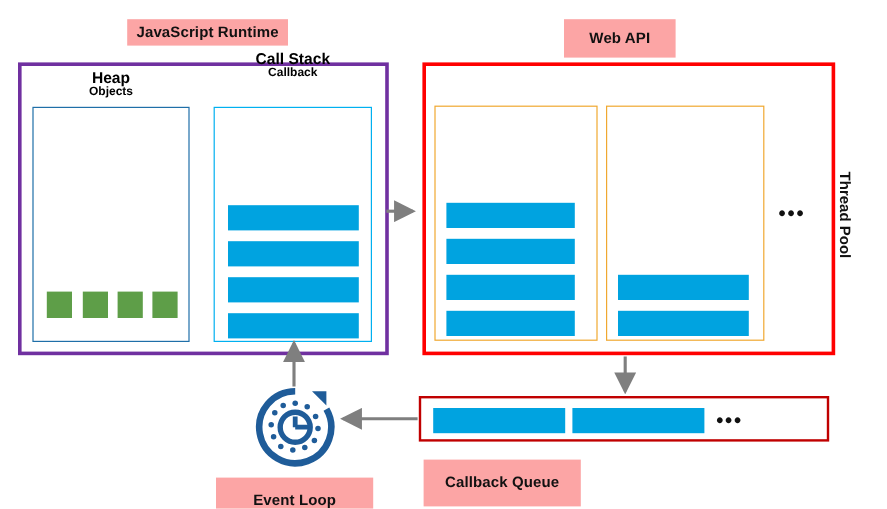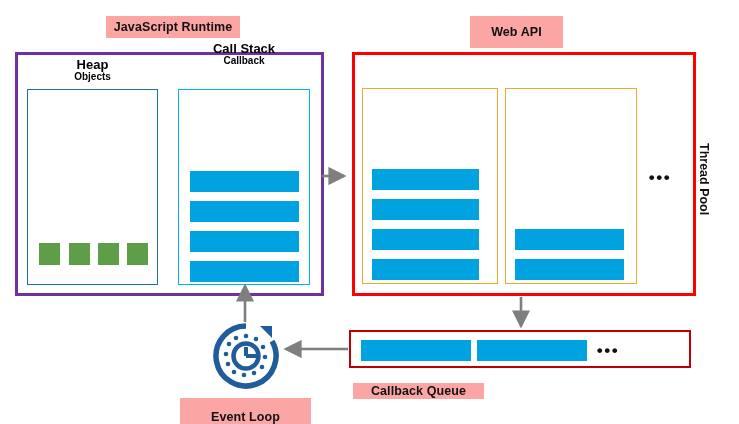--- a/index.html
+++ b/index.html
@@ -138,21 +138,21 @@
   <div class="abs" style="left:711px; top:143px; width:16px; height:80px;">
     <div class="vlabel">Thread Pool</div>
   </div>
 
   <div class="abs queue-box" style="left:349px; top:330px; width:342px; height:38px;">
     <div class="abs bar" style="left:10px;  top:8px; width:110px; height:21px;"></div>
     <div class="abs bar" style="left:126px; top:8px; width:110px; height:21px;"></div>
     <div class="dots abs" style="left:242px; top:9px; width:30px; height:19px;">•••</div>
   </div>
 
-  <div class="abs tag" style="left:353px; top:383px; width:131px; height:16px;">Callback Queue</div>
+  <div class="abs tag" style="left:353px; top:383px; width:131px; height:39px;">Callback Queue</div>
 
   <div class="abs" style="left:210px; top:320px; width:72px; height:72px;">
     <svg width="72" height="72" viewBox="0 0 72 72">
 
       <path d="M36 6 A30 30 0 1 0 62 21" fill="none" stroke="#1F5C99" stroke-width="5.5" stroke-linecap="butt"></path>
 
       <path d="M50 6 L62 6 L62 18 Z" fill="#1F5C99"></path>
 
       <g fill="#1F5C99">
         <circle cx="36" cy="16" r="2.3"></circle>

